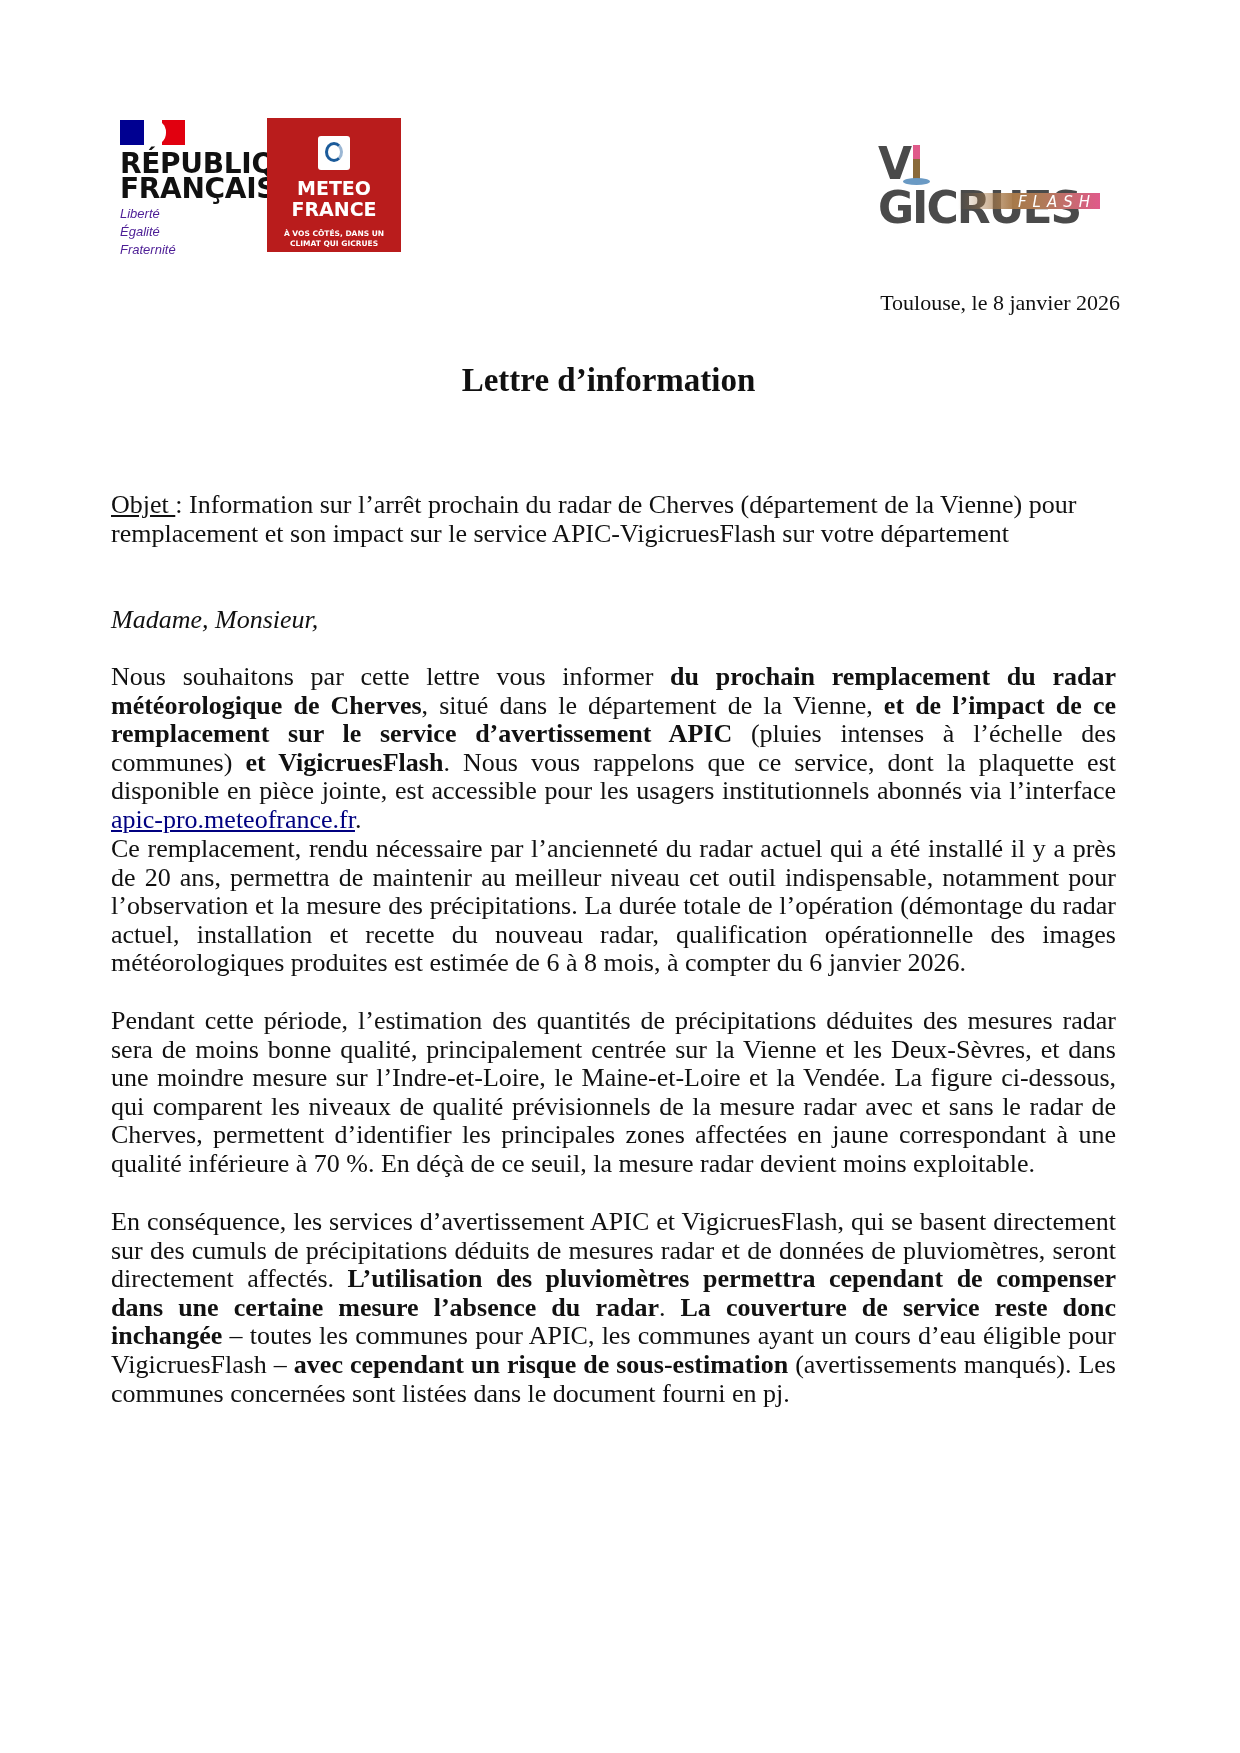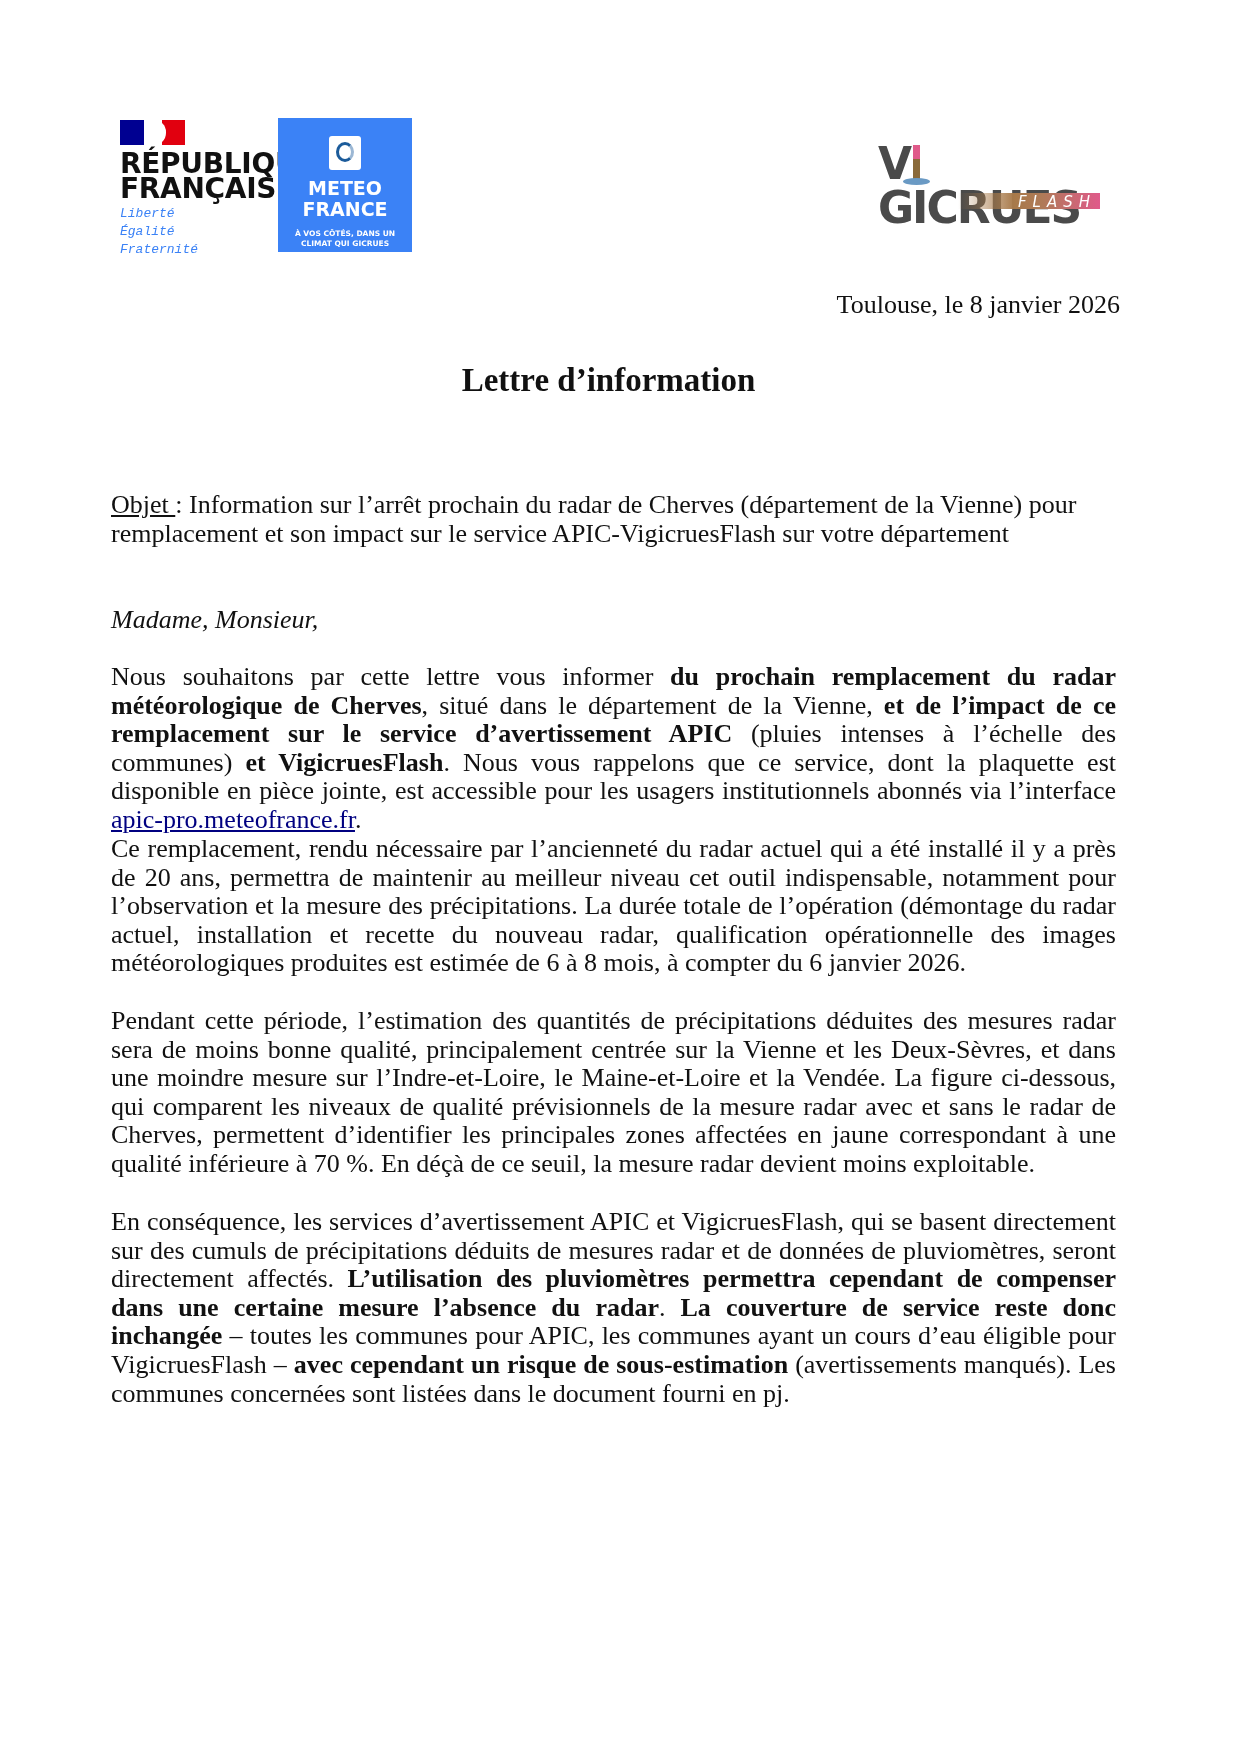--- a/index.html
+++ b/index.html
@@ -9,24 +9,24 @@
   
   .rf-logo { position: absolute; left: 120px; top: 120px; width: 150px; height: 140px; }
   .rf-flag { position: relative; width: 65px; height: 25px; }
   .rf-flag .blue { position: absolute; left: 0; top: 0; width: 30px; height: 25px; background: #000091; }
   .rf-flag .white { position: absolute; left: 30px; top: 0; width: 12px; height: 25px; background: #fff; }
   .rf-flag .red { position: absolute; left: 42px; top: 0; width: 23px; height: 25px; background: #e1000f; }
   .rf-flag .profile { position: absolute; left: 24px; top: 0; width: 22px; height: 25px; background: #fff;
                       border-radius: 0 12px 12px 0; }
   .rf-name { font-family: "DejaVu Sans", "Liberation Sans", sans-serif; font-weight: bold;
              font-size: 28px; line-height: 25px; letter-spacing: -0.3px; color: #111; margin-top: 6px; }
-  .rf-motto { font-family: Liberation Mono, monospace; font-style: italic; font-size: 13px;
-              line-height: 18px; color: #3b82f6; margin-top: 4px; }
+  .rf-motto { font-family: Liberation Sans, sans-serif; font-style: italic; font-size: 13px;
+              line-height: 18px; color: #4c1d95; margin-top: 4px; }
 
-  .mf-logo { position: absolute; left: 278px; top: 118px; width: 134px; height: 134px; background: #3b82f6;
+  .mf-logo { position: absolute; left: 267px; top: 118px; width: 134px; height: 134px; background: #b91c1c;
              color: #fff; text-align: center; font-family: "DejaVu Sans", "Liberation Sans", sans-serif; }
   .mf-icon { width: 32px; height: 34px; margin: 18px auto 0; background: #fff; border-radius: 3px; position: relative; }
   .mf-icon::before { content: ""; position: absolute; left: 7px; top: 6px; width: 18px; height: 20px;
                      border-radius: 50%; border: 3px solid #1b5b9a; box-sizing: border-box; border-right-color: #9bb7d4; }
   .mf-name { font-weight: bold; font-size: 19px; line-height: 21px; margin-top: 8px; }
   .mf-tag { font-size: 7.5px; font-weight: bold; line-height: 10px; margin-top: 9px; }
 
   .vcf-logo { position: absolute; left: 878px; top: 142px; width: 230px; height: 80px; }
   .vcf-word { font-family: "DejaVu Sans", "Liberation Sans", sans-serif; font-weight: bold; font-size: 44px;
               letter-spacing: -2px; color: #4a4a4a; line-height: 44px; position: relative; }
@@ -34,21 +34,21 @@
                      background: linear-gradient(to bottom, #e05a8a 0%, #e05a8a 40%, #8a6a3a 40%, #8a6a3a 100%);
                      position: relative; }
   .vcf-word .i-bar::after { content: ""; position: absolute; left: -10px; bottom: -4px; width: 27px; height: 7px;
                             border-radius: 50%; background: #6a9ac4; }
   .vcf-flash { position: absolute; left: 80px; top: 51px; width: 142px; height: 16px;
                background: linear-gradient(to right, rgba(255,255,255,0) 0%, #a87a4a 40%, #b07a58 60%, #e05a8a 100%); font-style: italic; }
   .vcf-flash span { position: absolute; right: 4px; top: 1px; font-family: "DejaVu Sans", sans-serif;
                     font-size: 15px; letter-spacing: 6px; color: #fff; line-height: 17px; }
 
   
-  .date { position: absolute; right: 120px; top: 290px; font-size: 26px; }
+  .date { position: absolute; right: 120px; top: 290px; font-size: 22px; }
   .title { position: absolute; left: 0; width: 1217px; top: 362px; text-align: center; font-size: 33px; font-weight: bold; }
 
   .body-block { position: absolute; left: 111px; width: 1005px; font-size: 26px; line-height: 28.6px; text-align: justify; }
   .objet { top: 491px; text-align: left; }
   .objet .label { text-decoration: underline; }
   .salut { top: 606px; font-style: italic; }
   .p1 { top: 663px; }
   .p2 { top: 835px; }
   .p3 { top: 1007px; }
   .p4 { top: 1208px; }

